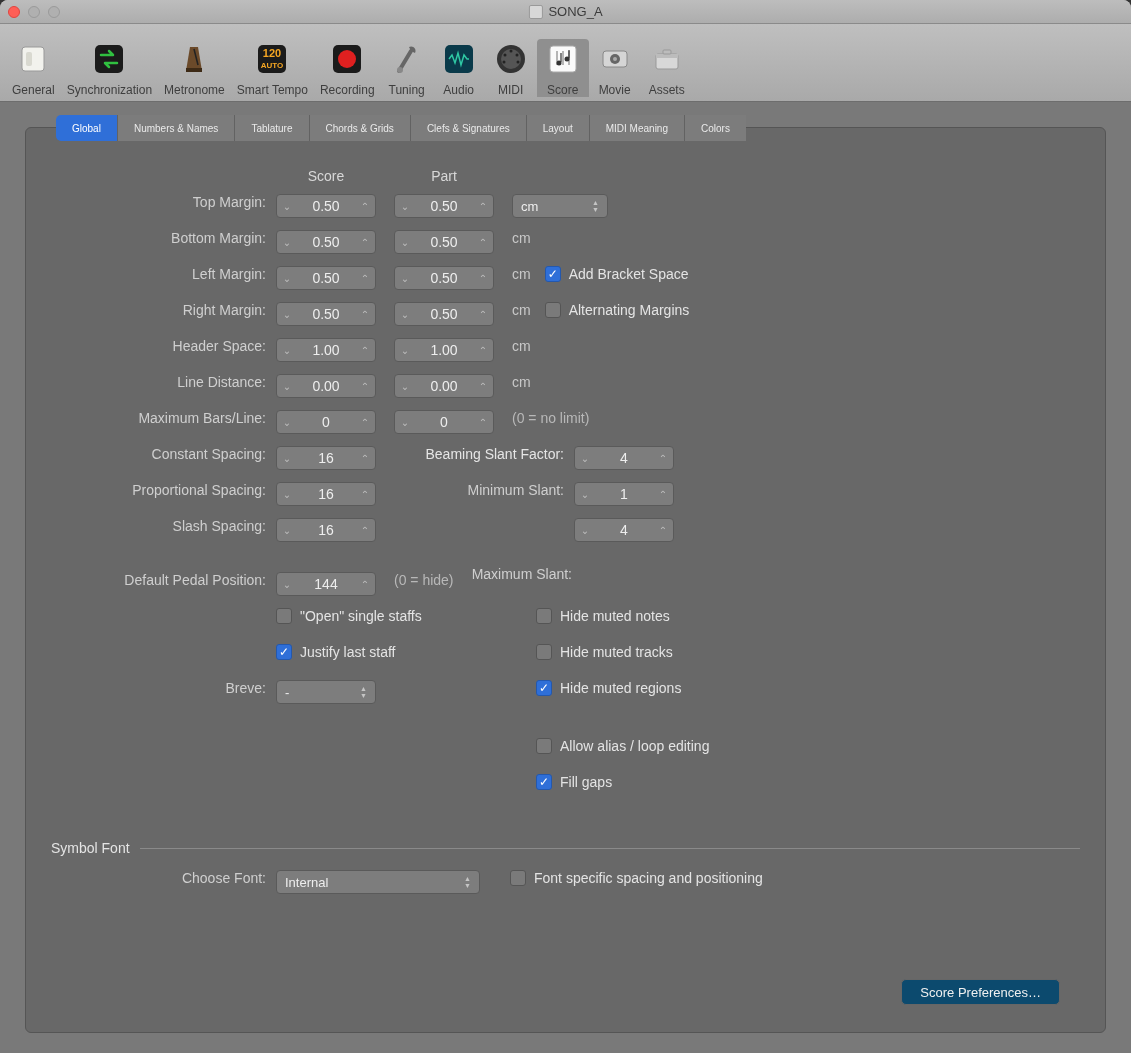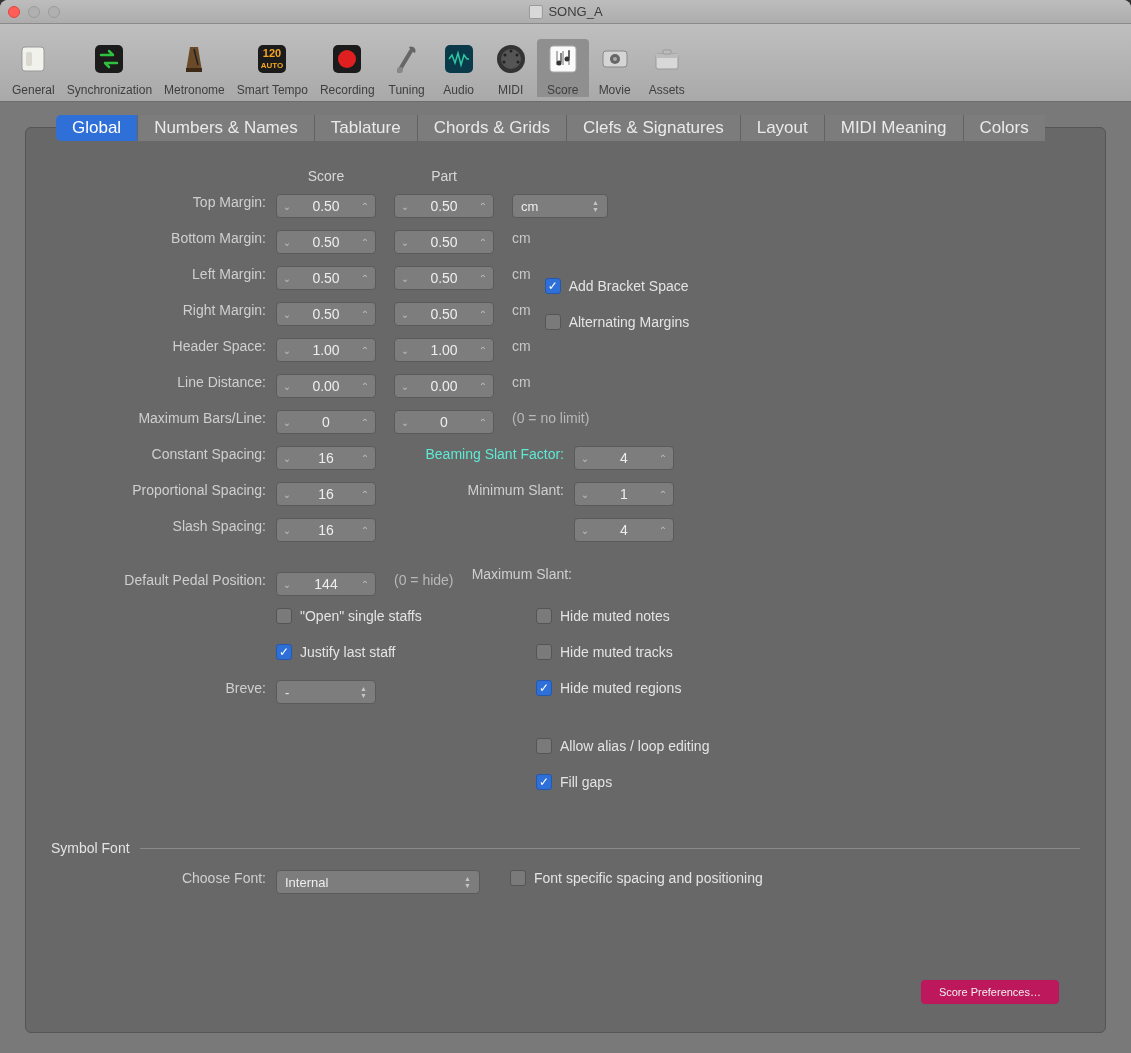--- a/index.html
+++ b/index.html
@@ -14,49 +14,49 @@
 .title { position:absolute; left:50%; transform:translateX(-50%); font-size:13px; color:#3c3c3c; display:flex; align-items:center; gap:6px;}
 .title-icon{width:14px;height:14px;background:#d8d8d8;border:1px solid #999;border-radius:2px;}
 .toolbar { height:78px; background:linear-gradient(#bfbfbf,#a9a9a9); display:flex; align-items:flex-end; padding:0 6px 4px 6px; border-bottom:1px solid #6d6d6d;}
 .tb-item { display:flex; flex-direction:column; align-items:center; padding:0 6px; cursor:default; color:#3e3e3e; font-size:12px; position:relative;}
 .tb-item.active{background:#8f8f8f;border-radius:4px 4px 0 0;}
 .tb-icon { width:40px; height:40px; margin-bottom:4px; border-radius:6px; display:flex; align-items:center; justify-content:center;}
 .tb-icon svg{width:36px;height:36px;}
 .content { position:absolute; top:102px; left:0; right:0; bottom:0; background:#797979;}
 .panel { position:absolute; top:25px; left:25px; right:25px; bottom:20px; background:#686868; border:1px solid #555; border-radius:6px; }
 .tabbar { position:absolute; top:-13px; left:30px; right:30px; height:26px; display:flex; border-radius:5px; overflow:hidden;}
-.tab { flex:0 0 auto; padding:0 16px; display:flex; align-items:center; justify-content:center; font-size:17px; color:#eaeaea; background:#7c7c7c; border-right:1px solid #626262; cursor:default;}
+.tab { flex:0 0 auto; padding:0 16px; display:flex; align-items:center; justify-content:center; font-size:10px; color:#eaeaea; background:#7c7c7c; border-right:1px solid #626262; cursor:default;}
 .tab:last-child{border-right:none;}
 .tab.active{background:#2f6fd8;color:#fff;}
 .form { position:absolute; top:40px; left:25px; right:25px; bottom:15px; color:#e4e4e4; font-size:14px;}
 .row { display:flex; align-items:flex-start; height:36px;}
 .lbl { width:225px; text-align:right; padding-right:10px; color:#cfcfcf;}
 .hdr-row{display:flex;height:26px;}
 .hdr-row .lbl{visibility:hidden;}
 .colhdr{width:100px;text-align:center;color:#d8d8d8;font-size:14px;}
 .colhdr + .colhdr{margin-left:18px;}
 .stepper { width:100px; height:24px; background:#7d7d7d; border:1px solid #5a5a5a; border-radius:4px; display:flex; align-items:center; color:#eee; font-size:14px; margin-right:18px;}
 .stepper .sbtn{width:20px;text-align:center;color:#bdbdbd;font-size:10px;cursor:default;}
 .stepper .sval{flex:1;text-align:center;}
 .unit-dd { width:96px; height:24px; background:#7d7d7d; border:1px solid #5a5a5a; border-radius:4px; display:flex; align-items:center; padding:0 8px; color:#eee; font-size:13px; justify-content:space-between;}
 .unit-txt{color:#c8c8c8; margin-right:14px;}
 .chk { width:16px; height:16px; border-radius:3px; border:1px solid #555; background:#7a7a7a; margin-right:8px; display:inline-flex; align-items:center; justify-content:center; flex-shrink:0;}
 .chk.checked{background:#2f6fd8;border-color:#2458ad;}
 .chk.checked::after{content:"✓";color:#fff;font-size:12px;line-height:1;}
 .chklabel{color:#e4e4e4;}
-.after{display:flex;align-items:center;margin-top:12px;}
+.after{display:flex;align-items:center;}
 .second-block{display:flex;}
 .leftcol2{width:485px;}
 .rightcol2{flex:1;}
 .note{color:#b8b8b8;}
 .section-hdr{display:flex;align-items:center;margin:30px 0 14px 0;}
 .section-hdr .line{flex:1;height:1px;background:#8a8a8a;margin-left:10px;}
 .dd { height:24px; background:#7d7d7d; border:1px solid #5a5a5a; border-radius:4px; display:flex; align-items:center; padding:0 8px; color:#eee; font-size:13px; justify-content:space-between;}
 .updn{display:flex;flex-direction:column;font-size:7px;line-height:7px;color:#c5c5c5;}
-.btn { height:26px; padding:0 18px; background:#be185d; border:1px solid #666; border-radius:5px; color:#f0f0f0; font-size:11px; display:inline-flex; align-items:center;}
+.btn { height:26px; padding:0 18px; background:#0c4a6e; border:1px solid #666; border-radius:5px; color:#f0f0f0; font-size:13px; display:inline-flex; align-items:center;}
 .footer{position:absolute;bottom:12px;right:20px;}
 </style>
 </head>
 <body>
 
 <div class="window">
   <div class="titlebar">
     <div class="traffic">
       <div class="dot red"></div>
       <div class="dot yellow"></div>
@@ -334,21 +334,21 @@
           <span class="note">(0 = no limit)</span>
         </div>
 
         <div class="row">
           <div class="lbl">Constant Spacing:</div>
           <div class="stepper">
               <span class="sbtn">⌄</span>
               <span class="sval">16</span>
               <span class="sbtn">⌃</span>
             </div>
-          <div style="width:180px;text-align:right;padding-right:10px;color:#5eead4;">Beaming Slant Factor:</div>
+          <div style="width:180px;text-align:right;padding-right:10px;color:#e5e5e5;">Beaming Slant Factor:</div>
           <div class="stepper">
               <span class="sbtn">⌄</span>
               <span class="sval">4</span>
               <span class="sbtn">⌃</span>
             </div>
         </div>
         <div class="row">
           <div class="lbl">Proportional Spacing:</div>
           <div class="stepper">
               <span class="sbtn">⌄</span>

